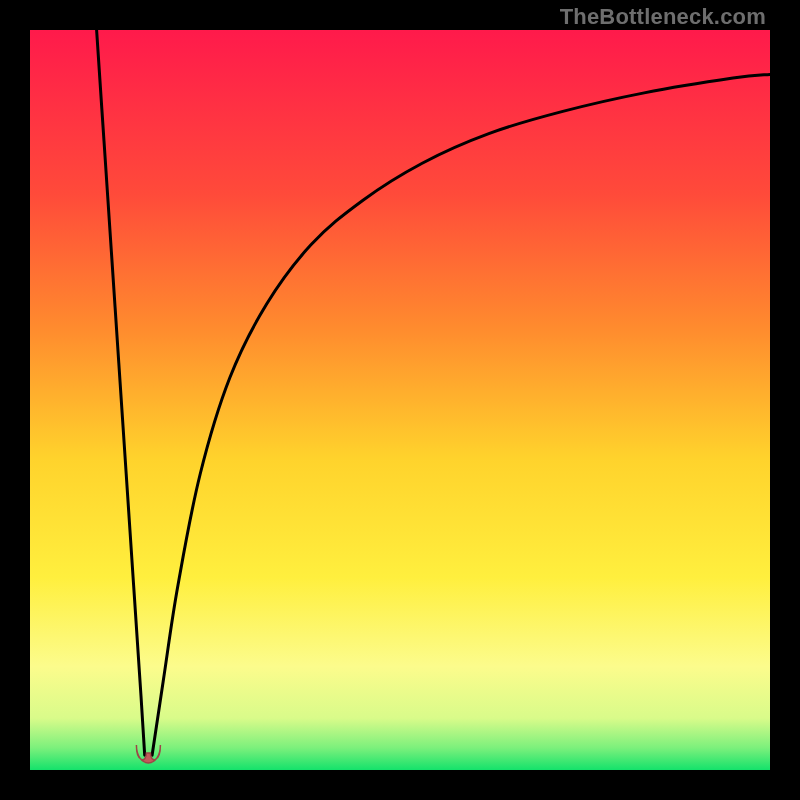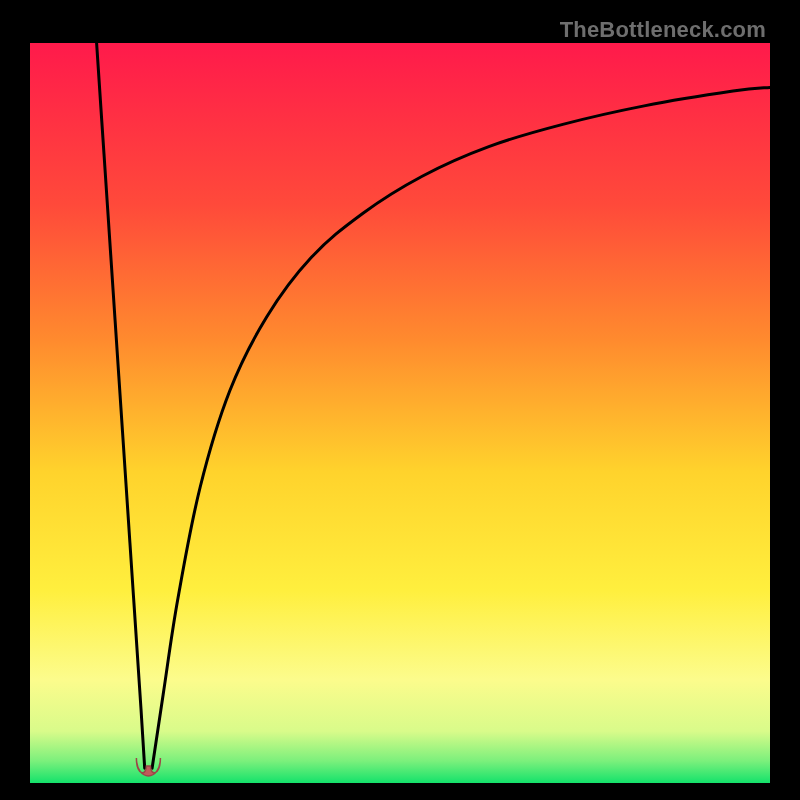--- a/index.html
+++ b/index.html
@@ -6,21 +6,21 @@
     margin: 0;
     padding: 0;
     width: 800px;
     height: 800px;
     overflow: hidden;
     background: #000;
     font-family: Arial, Helvetica, sans-serif;
   }
   .frame {
     position: absolute;
-    left: 0; top: 13px;
+    left: 0; top: 0;
     width: 800px; height: 692px;
     background: #000;
     border-radius: 6px;
   }
   .plot-area {
     position: absolute;
     left: 30px;
     top: 30px;
     width: 740px;
     height: 740px;

